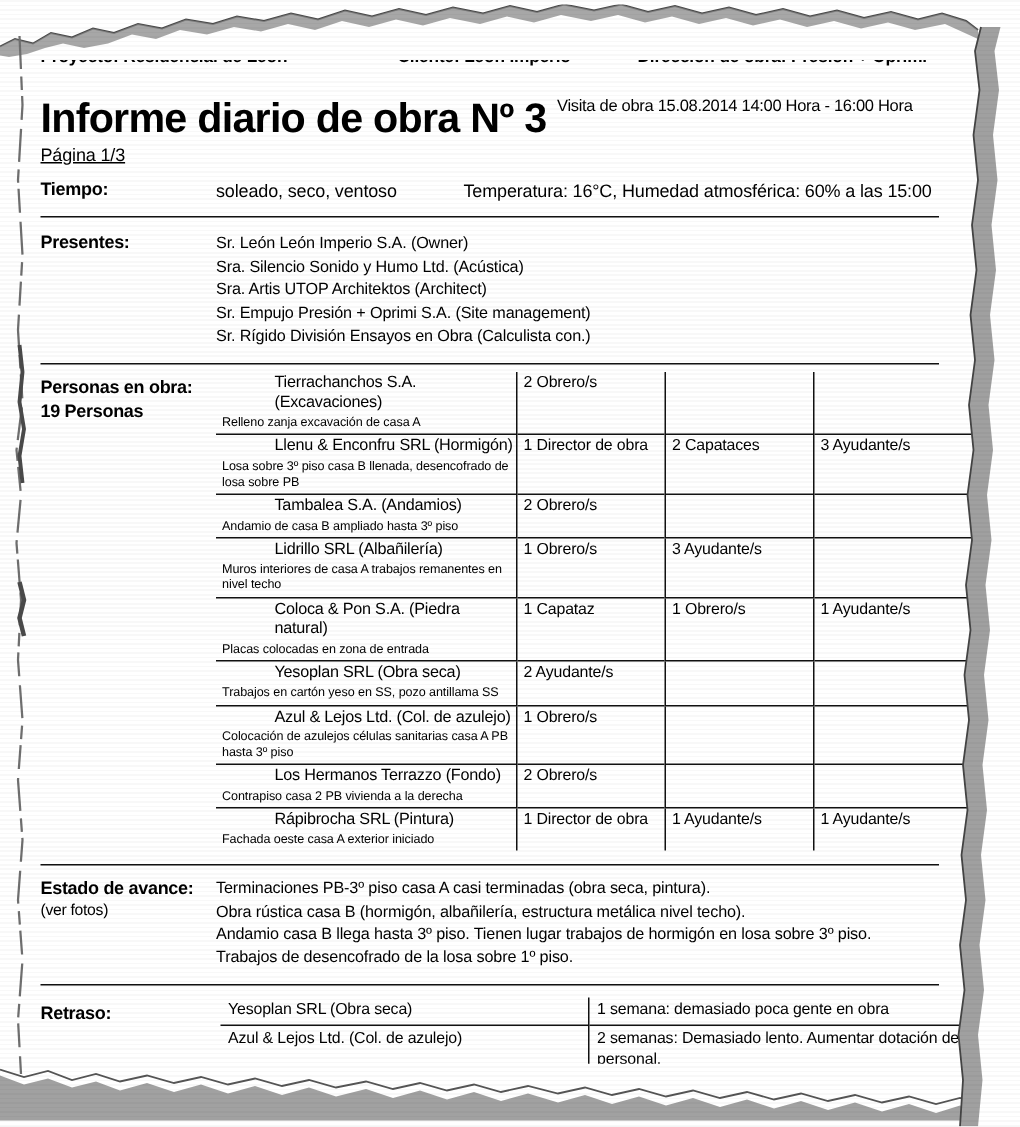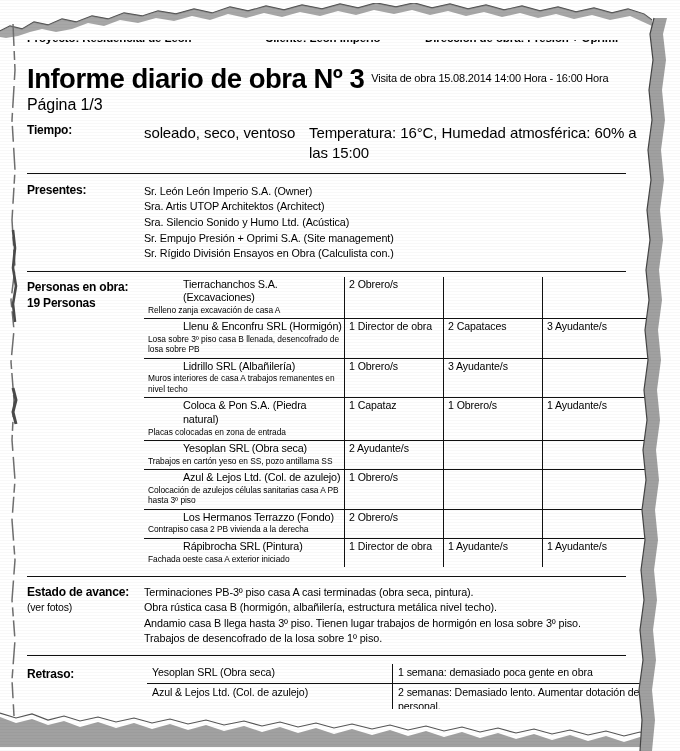--- a/index.html
+++ b/index.html
@@ -44,40 +44,41 @@
     letter-spacing:-0.1px;
     padding:8px 0 0 13px;
   }
   .hdr-row .h1{width:238px;}
   .hdr-row .h2{width:160px;}
   .hdr-row .h3{flex:1;}
 
   .title-block{
     padding:21px 0 0 13px;
     display:flex;
-    align-items:center;
+    align-items:flex-start;
   }
   .title-main{
     font-size:27.5px;
     font-weight:bold;
     letter-spacing:-0.5px;
     line-height:1;
   }
   .title-sub{
     font-size:11px;
     font-weight:normal;
     letter-spacing:-0.2px;
     padding-left:7px;
     padding-bottom:2px;
     white-space:nowrap;
   }
   .page-no{
     padding:3px 0 0 13px;
-    font-size:16px;
+    font-size:12px;
     letter-spacing:-0.1px;
+    text-decoration:underline;
   }
 
   .rule{
     height:0;
     border-top:1.6px solid #111;
     margin:9px 0 0 13px;
     width:599px;
   }
   .rule.thin{border-top-width:1.4px;}
 
@@ -99,21 +100,21 @@
     font-weight:normal;
     font-size:10.5px;
     display:block;
   }
   .blk .bd{flex:1;font-size:10.8px;line-height:1.38;letter-spacing:-0.1px;}
 
   
   #tiempo-block{margin-top:9px;margin-bottom:8px;}
   #tiempo-block .bd{
     display:flex;
-    font-size:15px;
+    font-size:12px;
   }
   #tiempo-cond{width:165px;flex:0 0 165px;}
   #tiempo-meas{flex:1;}
 
   
   #presentes-block{margin-top:9px;margin-bottom:0;}
   #presentes-block .bd{padding-top:1px;}
   .pres-line{white-space:nowrap;line-height:1.44;}
 
   
@@ -219,22 +220,22 @@
       <div id="tiempo-meas">Temperatura: 16°C,  Humedad atmosférica: 60%   a las 15:00</div>
     </div>
   </div>
 
   <div class="rule"></div>
 
   <div class="blk" id="presentes-block">
     <div class="lbl">Presentes:</div>
     <div class="bd" id="attendees-list">
         <div class="pres-line">Sr. León  León Imperio S.A.  (Owner)</div>
+        <div class="pres-line">Sra. Silencio  Sonido y Humo Ltd.  (Acústica)</div>
         <div class="pres-line">Sra. Artis  UTOP Architektos  (Architect)</div>
-        <div class="pres-line">Sra. Silencio  Sonido y Humo Ltd.  (Acústica)</div>
         <div class="pres-line">Sr. Empujo  Presión + Oprimi S.A.  (Site management)</div>
         <div class="pres-line">Sr. Rígido  División Ensayos en Obra  (Calculista con.)</div>
       </div>
   </div>
 
   <div class="rule thin"></div>
 
   <div id="workers-wrap">
     <div id="workers-lbl">
       <div>Personas en obra:</div>
@@ -252,20 +253,29 @@
             <td class="c3"></td>
           </tr>
           <tr>
             <td class="c0">
               <div class="firm">Llenu &amp; Enconfru SRL  (Hormigón)</div>
               <div class="note">Losa sobre 3º piso casa B llenada, desencofrado de losa sobre PB</div>
             </td>
             <td class="c1">1 Director de obra</td>
             <td class="c2">2 Capataces</td>
             <td class="c3">3 Ayudante/s</td>
+          </tr>
+          <tr>
+            <td class="c0">
+              <div class="firm">Tambalea S.A.  (Andamios)</div>
+              <div class="note">Andamio de casa B ampliado hasta 3º piso</div>
+            </td>
+            <td class="c1">2 Obrero/s</td>
+            <td class="c2"></td>
+            <td class="c3"></td>
           </tr>
           <tr>
             <td class="c0">
               <div class="firm">Lidrillo SRL  (Albañilería)</div>
               <div class="note">Muros interiores de casa A trabajos remanentes en nivel techo</div>
             </td>
             <td class="c1">1 Obrero/s</td>
             <td class="c2">3 Ayudante/s</td>
             <td class="c3"></td>
           </tr>

